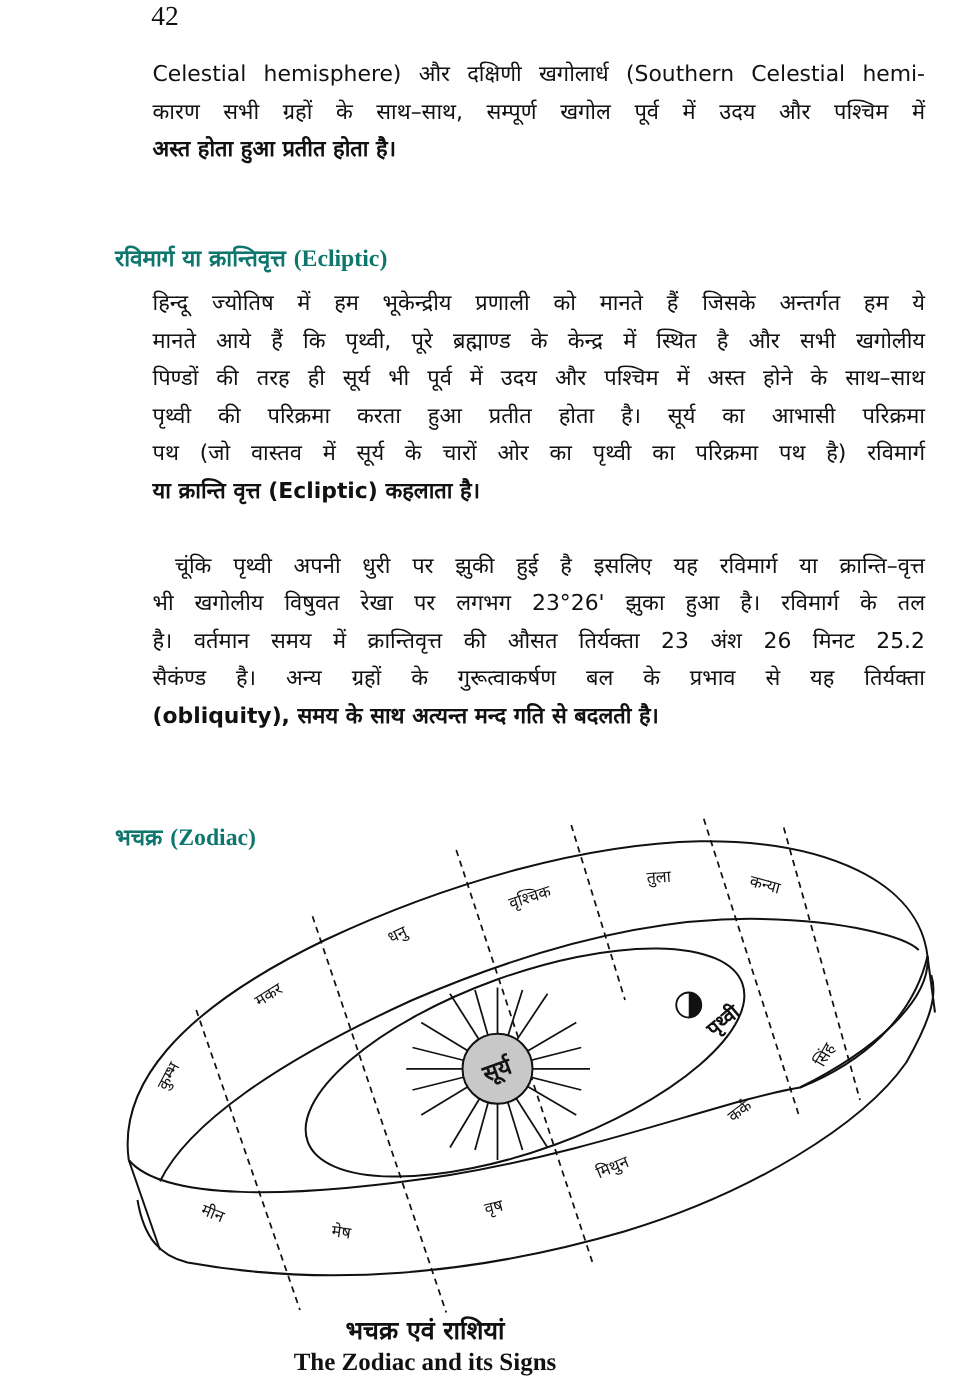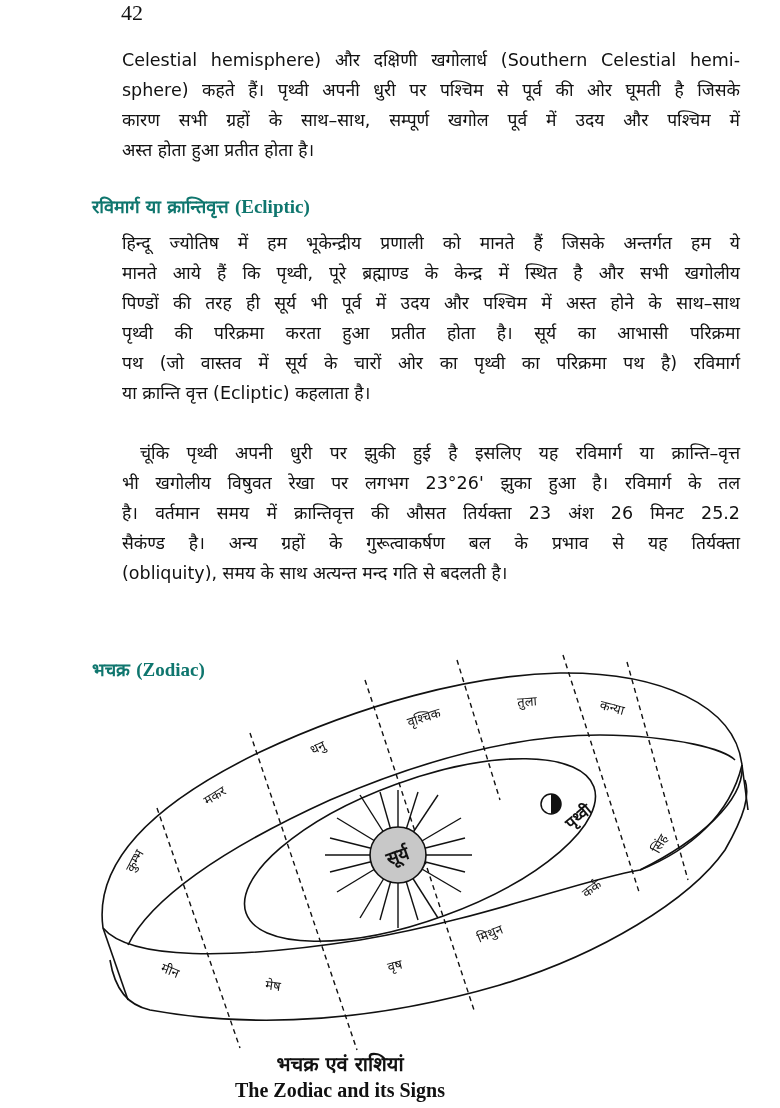--- a/index.html
+++ b/index.html
@@ -1,39 +1,38 @@
 <!DOCTYPE html>
 <html><head>
 <meta charset="utf-8">
 <style>
   html, body { margin: 0; padding: 0; background: #ffffff; }
   body { width: 780px; height: 1108px; position: relative; overflow: hidden; color: #111; }
   .page { position: absolute; left: 0; top: 0; width: 780px; height: 1108px; }
   .page-number { position: absolute; left: 80px; top: 0px; font-family: "Liberation Serif", serif; font-size: 22px; color: #111; margin-left: 41px; }
   .para { position: absolute; left: 80px; width: 618px; font-family: "DejaVu Sans", sans-serif; font-size: 17.5px; line-height: 30px; text-align: justify; color: #111; margin-left: 42px; }
   .para .line { display: block; text-align: justify; text-align-last: justify; white-space: nowrap; height: 30px; }
-  .para .line.last { text-align-last: left; }
+  .para .line.last { text-align-last: left; font-weight: bold; }
   .heading { position: absolute; left: 92px; font-family: "DejaVu Sans", sans-serif; font-weight: bold; font-size: 18px; color: #0f766e; }
   .heading .en { font-family: "Liberation Serif", serif; font-weight: bold; font-size: 19px; }
   .diagram { position: absolute; left: 0; top: 640px; width: 780px; height: 420px; }
   .caption { position: absolute; left: 0; width: 680px; text-align: center; color: #111; }
   .caption.hi { top: 1050px; font-family: "DejaVu Sans", sans-serif; font-weight: bold; font-size: 20px; }
   .caption.en { top: 1079px; font-family: "Liberation Serif", serif; font-weight: bold; font-size: 20px; }
   svg text { font-family: "DejaVu Sans", sans-serif; fill: #111; }
 </style>
 </head>
 <body>
 
 <div class="page">
 
   <div class="page-number">42</div>
 
   <div class="para" style="top:45px;">
     <span class="line">Celestial hemisphere) और दक्षिणी खगोलार्ध (Southern Celestial hemi-</span>
-    <span class="line">sphere) कहते हैं। पृथ्वी अपनी धुरी पर पश्चिम से पूर्व की ओर घूमती है जिसके</span>
     <span class="line">कारण सभी ग्रहों के साथ–साथ, सम्पूर्ण खगोल पूर्व में उदय और पश्चिम में</span>
     <span class="line last">अस्त होता हुआ प्रतीत होता है।</span>
   </div>
 
   <div class="heading" style="top:194px;">
     <span>रविमार्ग या क्रान्तिवृत्त</span>
     <span class="en">(Ecliptic)</span>
   </div>
 
   <div class="para" style="top:228px;">

